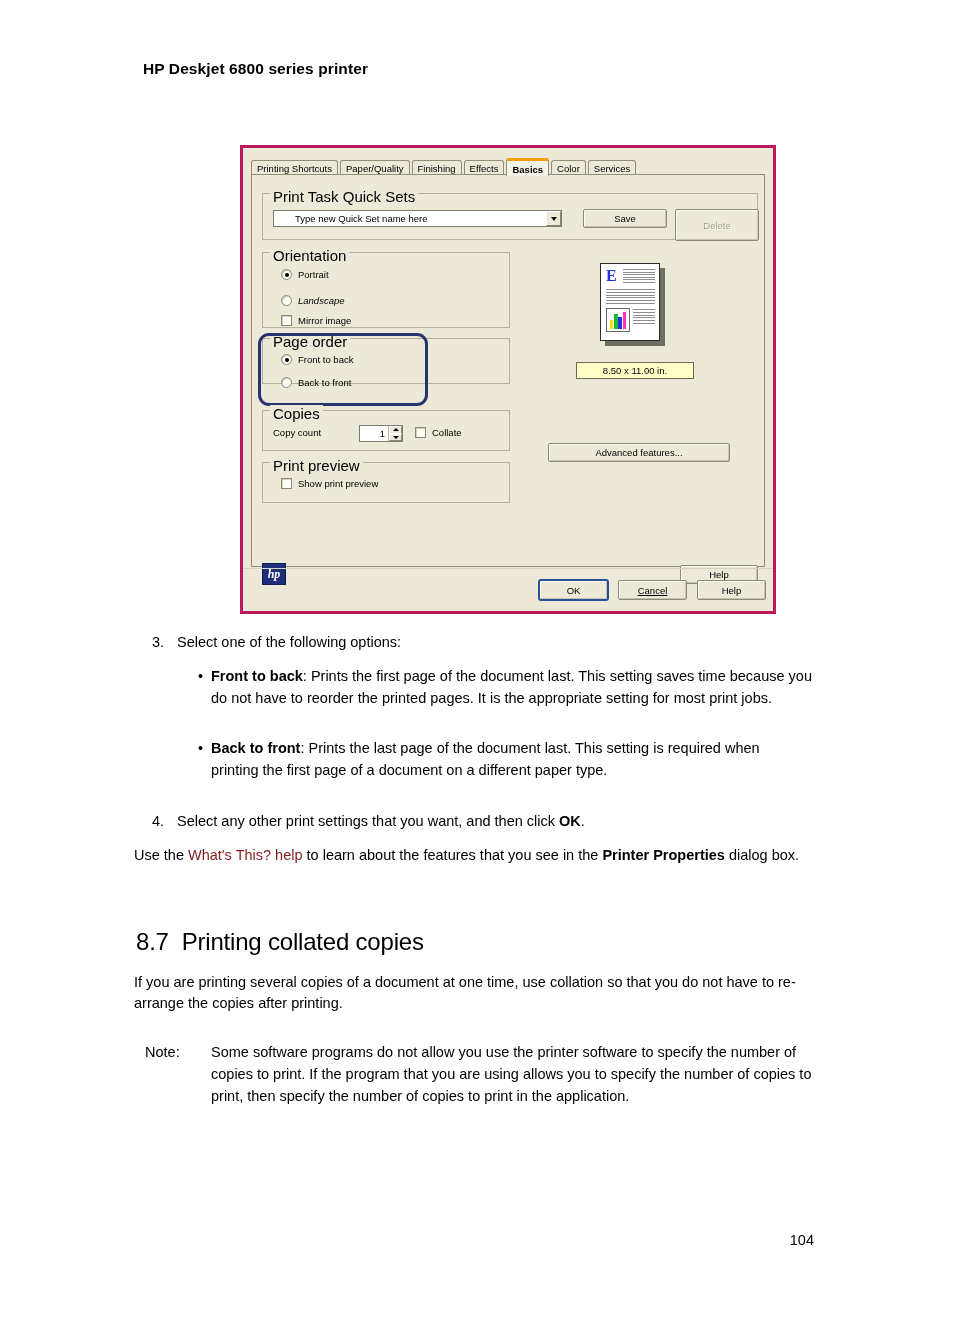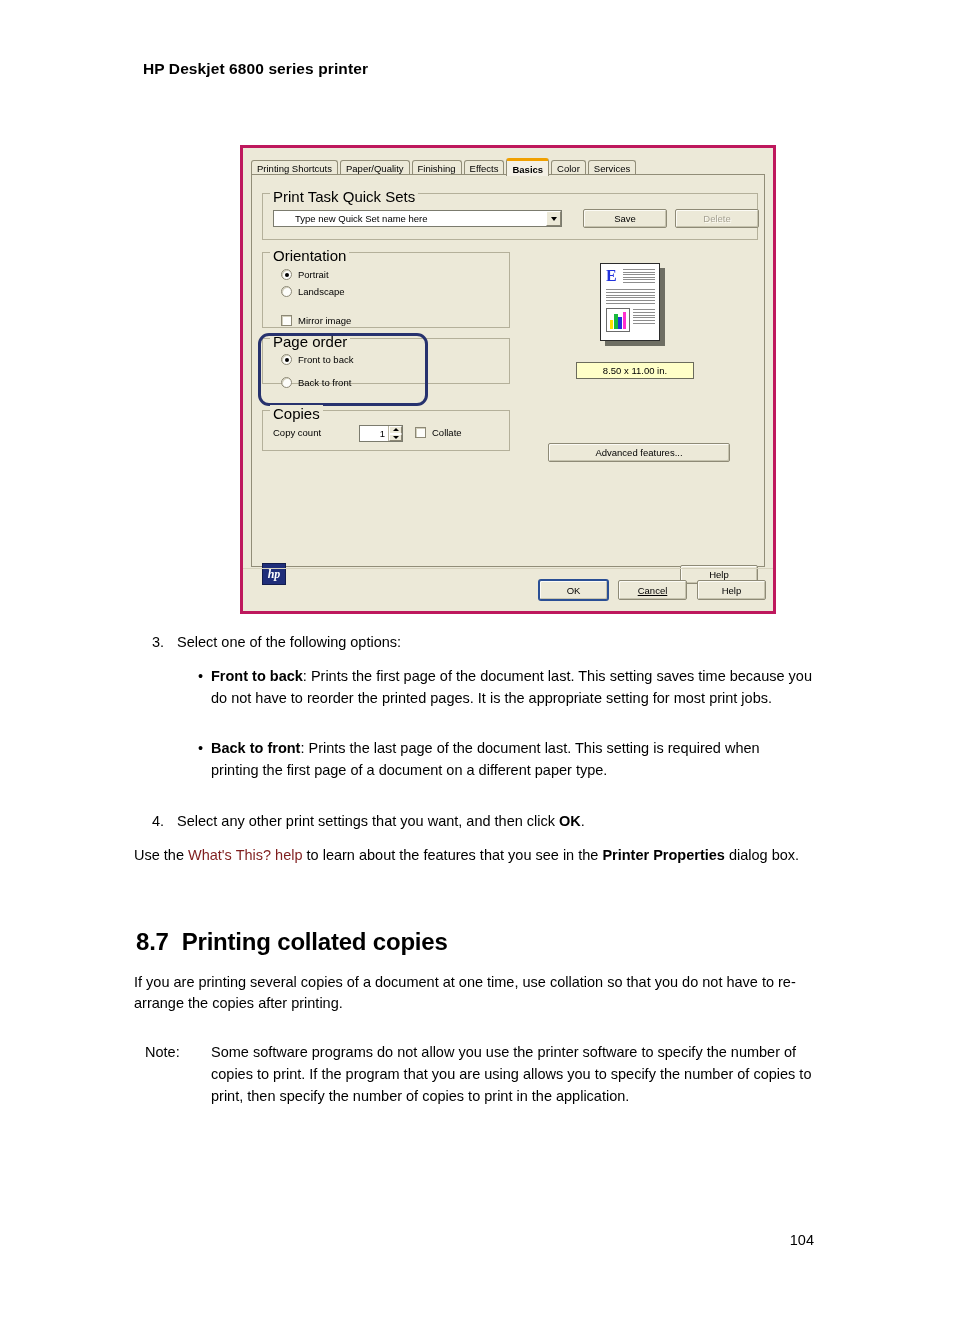--- a/index.html
+++ b/index.html
@@ -163,21 +163,21 @@
     color: #000;
     white-space: nowrap;
   }
   .btn.disabled { color: #a5a192; text-shadow: 1px 1px 0 #fbfaf4; }
   .btn.focus {
     border: 1px solid #2a4f95;
     box-shadow: inset 1px 1px 0 #fcfbf5, inset -1px -1px 0 #c6c3ae, 0 0 0 1px #2a4f95;
   }
 
   .btn-save   { left: 320px; top: 15px; width: 84px; height: 19px; }
-  .btn-delete { left: 412px; top: 15px; width: 84px; height: 19px; text-align: right; }
+  .btn-delete { left: 412px; top: 15px; width: 84px; height: 32px; text-align: right; }
   .btn-advanced { left: 296px; top: 268px; width: 182px; height: 19px; }
   .btn-help-panel { left: 428px; top: 390px; width: 78px; height: 19px; }
 
   .dialog-buttons {
     position: absolute;
     left: 0;
     right: 0;
     bottom: 0;
     height: 42px;
     border-top: 1px solid #d6d2bd;
@@ -423,21 +423,21 @@
     font-size: 14.5px;
     line-height: 22px;
   }
   .bullet-item .dot { width: 13px; flex: 0 0 auto; }
   b { font-weight: bold; }
   .link { color: #7f1d1d; }
 
   .heading {
     position: absolute;
     font-size: 24px;
-    font-weight: bold;
+    font-weight: normal;
     letter-spacing: -0.2px;
   }
   .note-block {
     position: absolute;
     display: flex;
     font-size: 14.5px;
     line-height: 22px;
   }
   .note-block .note-label { width: 66px; flex: 0 0 auto; }
 
@@ -478,21 +478,21 @@
       <div class="btn btn-save">Save</div>
       <div class="btn btn-delete disabled">Delete</div>
     </div>
 
     <div class="group grp-orientation">
       <span class="group-title">Orientation</span>
       <div class="optrow" style="left:18px; top:16px;">
         <span class="radio checked"></span>
         <span>Portrait</span>
       </div>
-      <div class="optrow" style="left:18px; top:33px;">
+      <div class="optrow" style="left:18px; top:42px;font-style:italic;">
         <span class="radio"></span>
         <span>Landscape</span>
       </div>
       <div class="optrow" style="left:18px; top:62px;">
         <span class="checkbox"></span>
         <span>Mirror image</span>
       </div>
     </div>
 
     <div class="group grp-pageorder">
@@ -523,20 +523,27 @@
               <span class="tri-dn"></span>
             </span>
         </span>
       </div>
       <div class="optrow" style="left:152px; top:16px;">
         <span class="checkbox"></span>
         <span>Collate</span>
       </div>
     </div>
 
+    <div class="group grp-preview">
+      <span class="group-title">Print preview</span>
+      <div class="optrow" style="left:18px; top:15px;">
+        <span class="checkbox"></span>
+        <span>Show print preview</span>
+      </div>
+    </div>
 
     <div class="preview-area">
       <div class="doc-icon">
         <div class="doc-shadow"></div>
         <div class="doc-page">
           <span class="doc-E">E</span>
           <div class="doc-lines">
             <div class="ln"></div>
               <div class="ln"></div>
               <div class="ln"></div>

